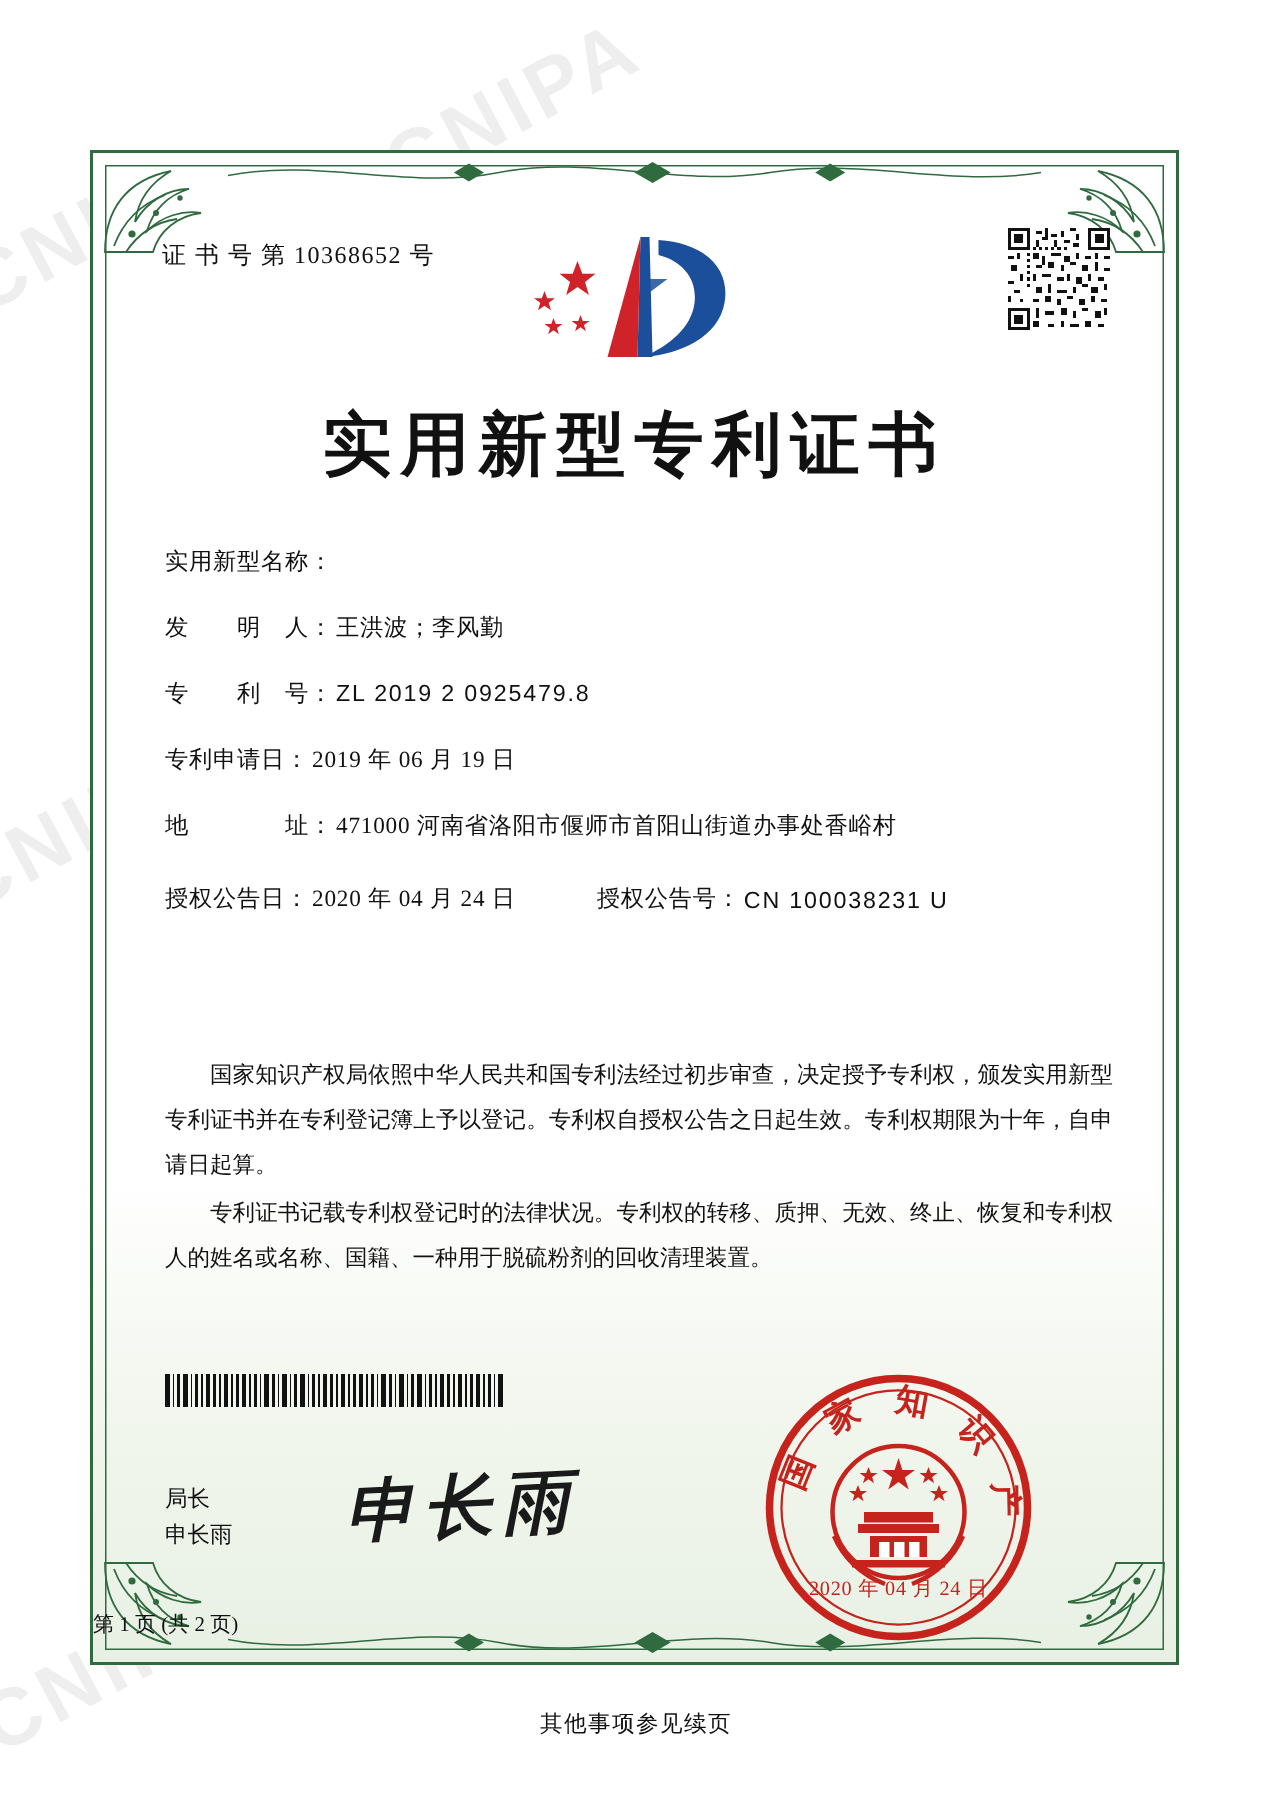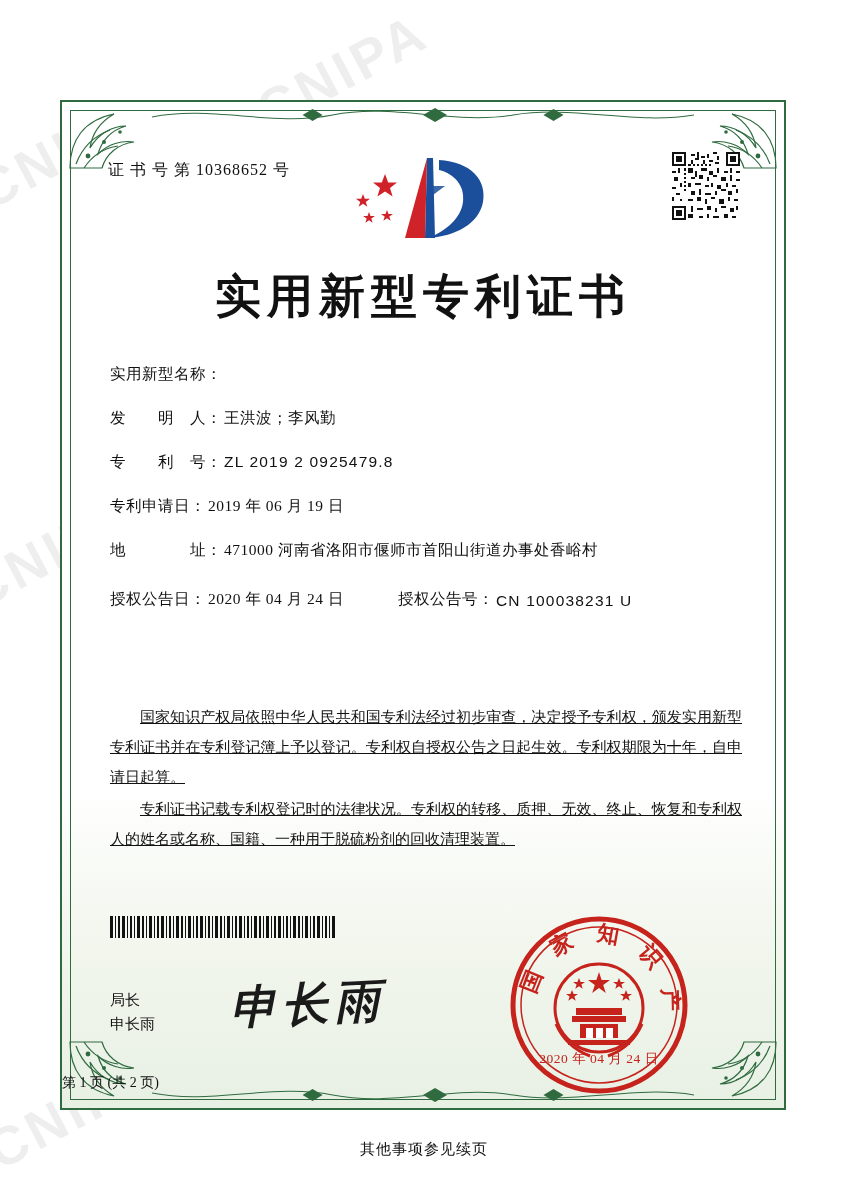--- a/index.html
+++ b/index.html
@@ -171,21 +171,20 @@
     right: 42px;
     top: 600px;
     font-size: 15px;
     line-height: 30px;
     color: #111;
     text-align: justify;
   }
   .paragraphs p {
     margin: 0 0 2px 0;
     text-indent: 2em;
-    text-decoration: underline;
   }
 
   .barcode {
     position: absolute;
     left: 48px;
     top: 814px;
     width: 228px;
     height: 22px;
   }
 

